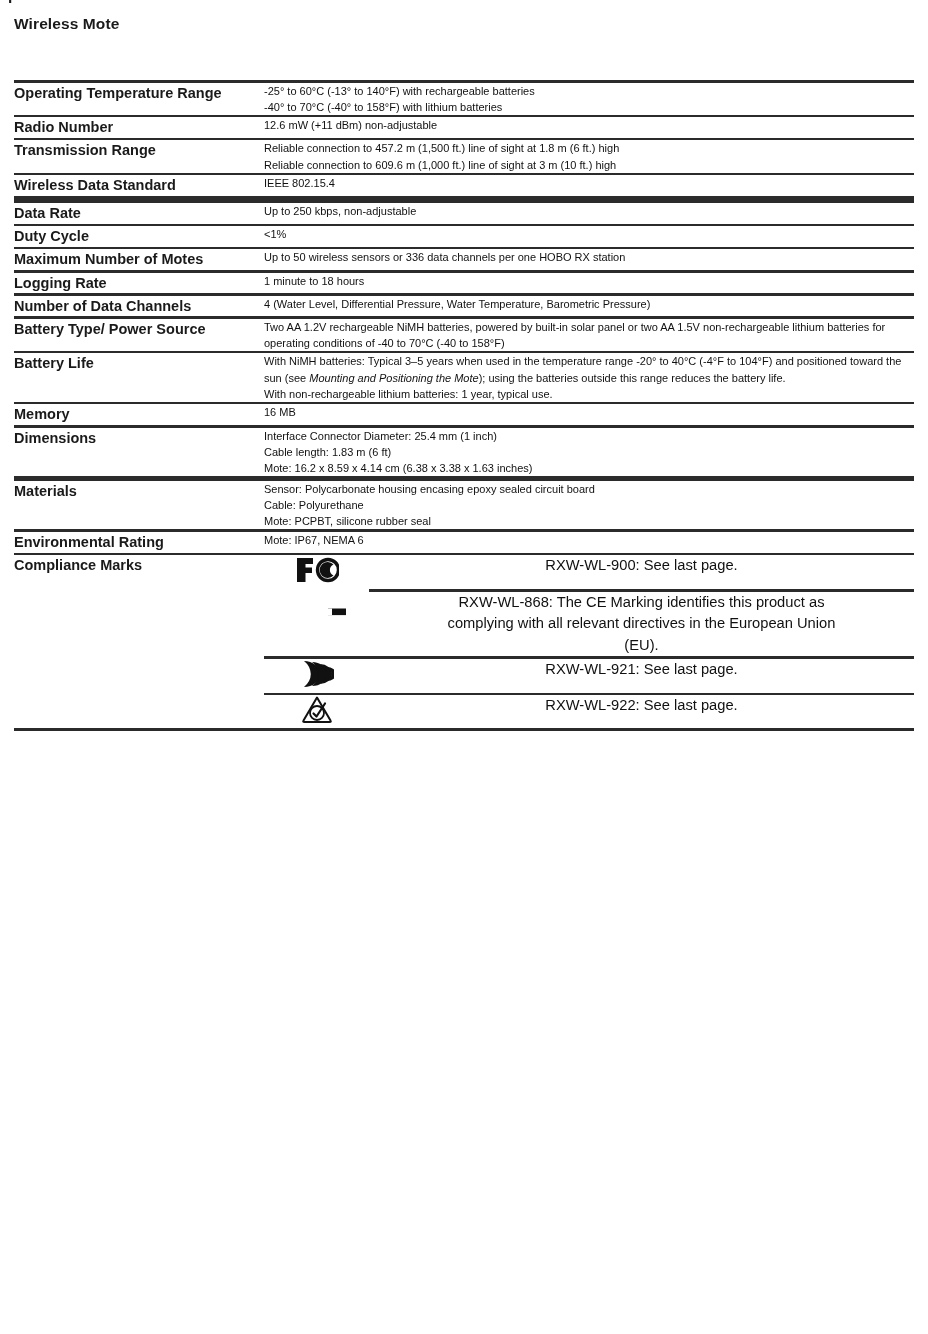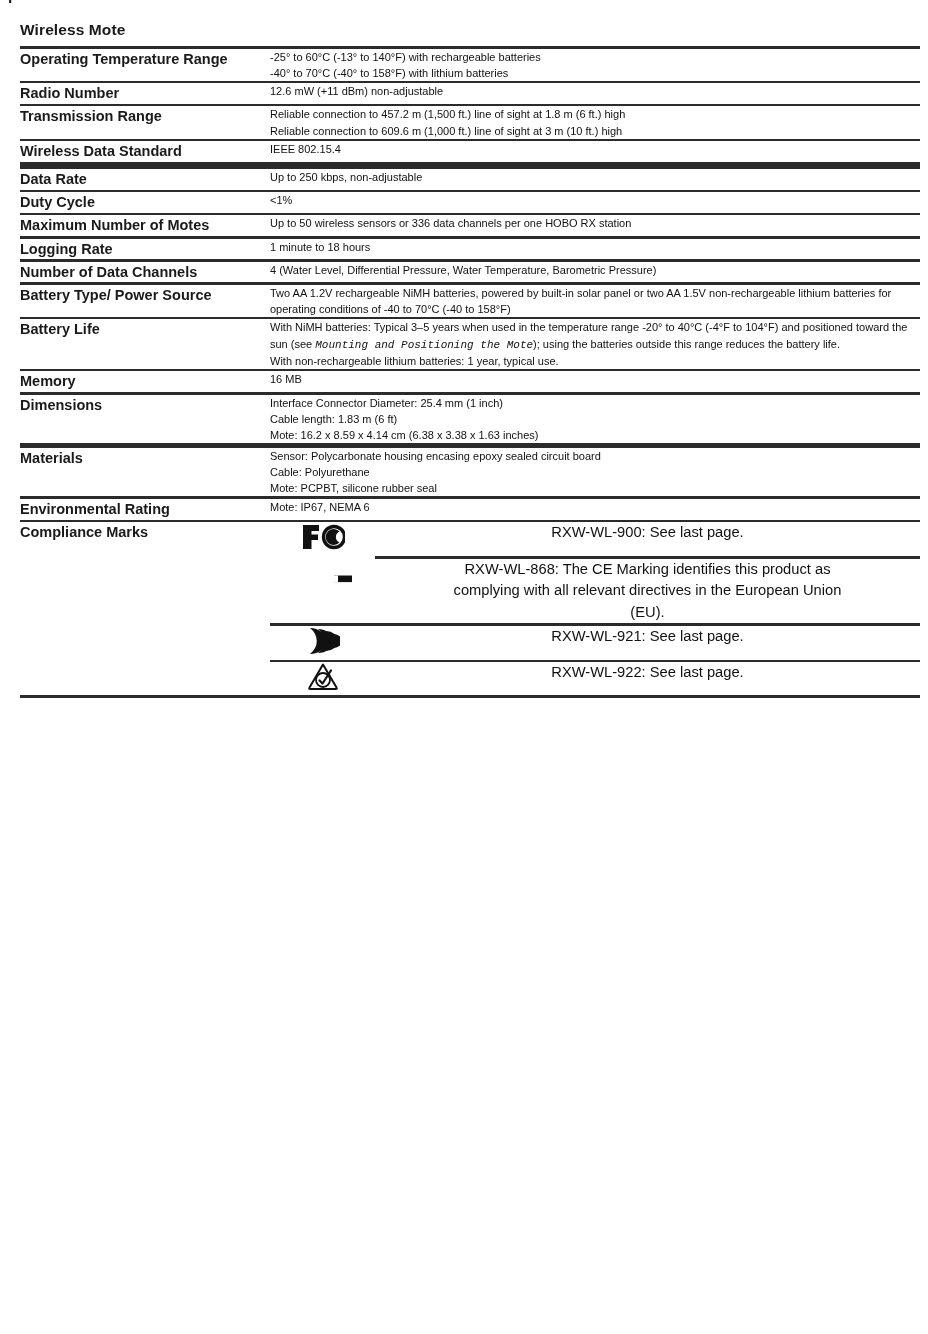--- a/index.html
+++ b/index.html
@@ -29,36 +29,37 @@
     display: block;
     font-size: 15.5px;
     font-weight: bold;
     line-height: 1;
     margin-top: -13px;
     color: #1a1a1a;
   }
 
   .page {
     position: relative;
-    padding: 12px;
+    padding: 6px;
   }
 
   .section-heading {
     font-size: 15.5px;
     font-weight: bold;
     color: #1a1a1a;
     padding: 9px 0 7px 8px;
     letter-spacing: 0.1px;
   }
 
   table.spec-table {
     border-collapse: collapse;
     width: 900px;
     margin-left: 8px;
     table-layout: fixed;
+    margin-top: 40px;
   }
 
   table.spec-table td {
     vertical-align: top;
     padding: 0;
   }
 
   .rule-cell {
     padding: 0 !important;
     height: 0;
@@ -93,21 +94,20 @@
   td.value .line {
     display: block;
     white-space: nowrap;
   }
   td.value .line.wrapline {
     white-space: normal;
   }
 
   td.value em {
     font-style: italic;
-    font-family: Liberation Mono, monospace;
   }
 
   
   td.compliance-cell {
     padding: 0;
   }
   table.compliance {
     border-collapse: collapse;
     width: 100%;
     table-layout: fixed;

